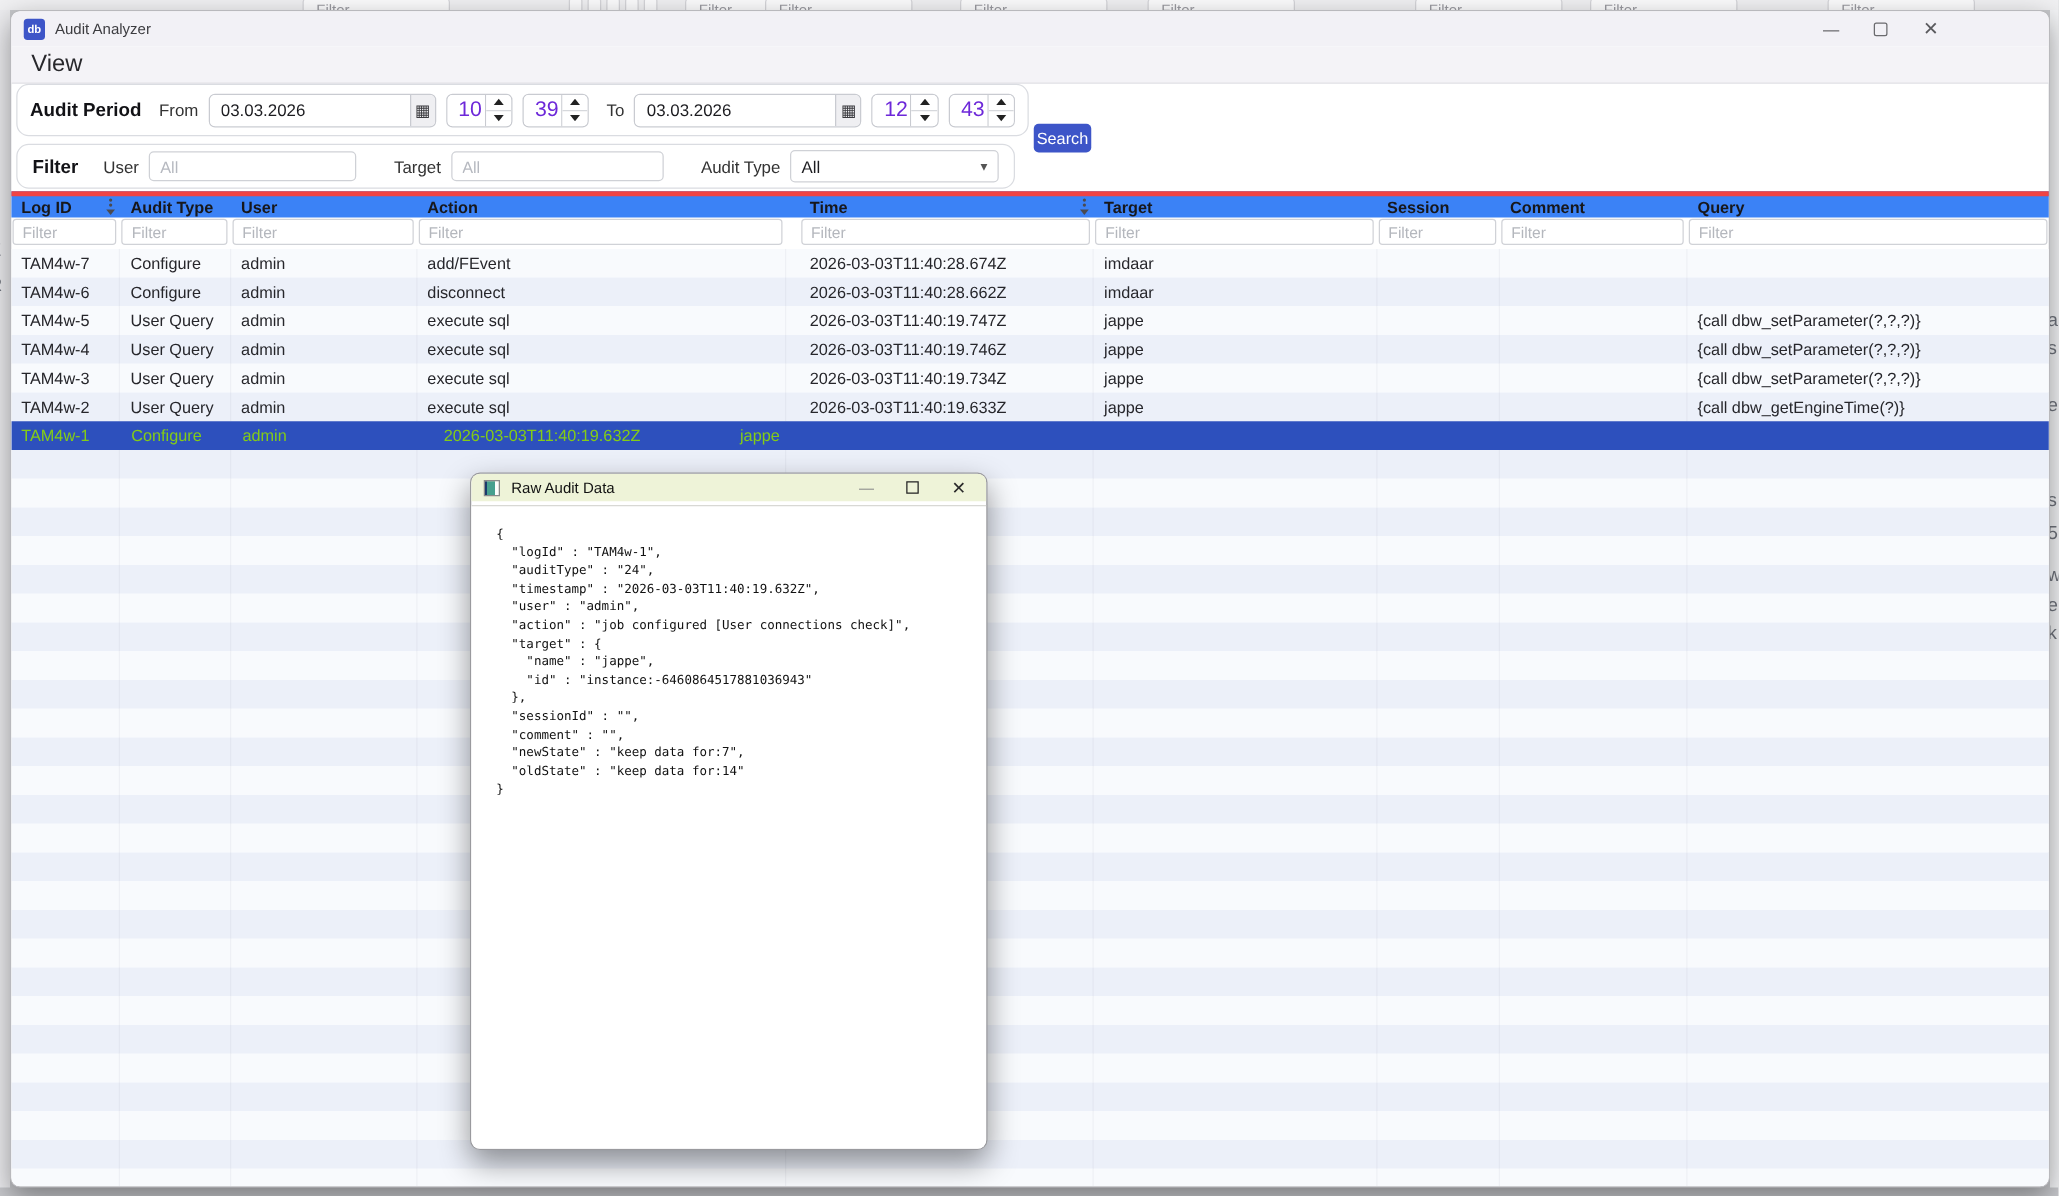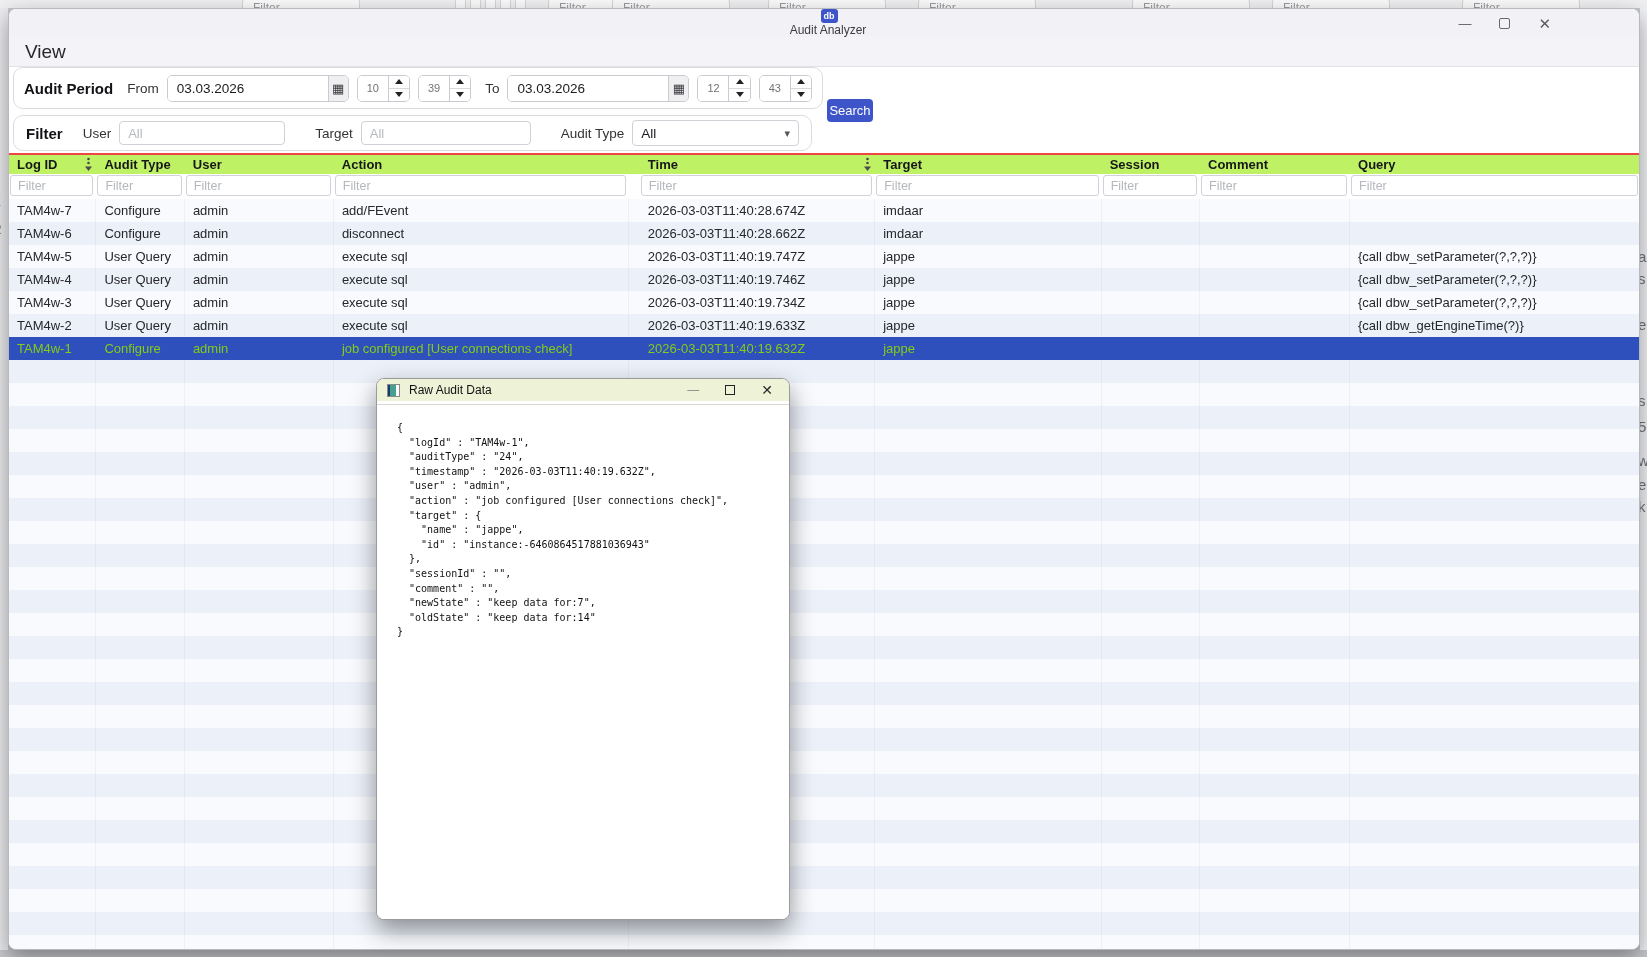--- a/index.html
+++ b/index.html
@@ -14,21 +14,21 @@
   .bg-frag-bar { position:absolute; top:-2px; height:22px; width:11px; background:#fbfbfc; border:1px solid #d4d4d8; border-radius:3px; }
   .bg-left { position:absolute; left:0; top:8px; width:8px; height:942px; background:#ececef; overflow:hidden; }
   .bg-right { position:absolute; right:0; top:8px; width:7px; height:942px; background:#f2f3f5; overflow:hidden; }
   .bg-letter { position:absolute; left:-9px; width:18px; color:#6f737c; font-size:15px; }
   .bg-letter-r { position:absolute; left:-2px; width:12px; color:#6f737c; font-size:15px; }
 
   
   .main-window { position:absolute; left:8px; top:8px; width:1632px; height:942px; background:#ffffff;
     border:1px solid #b9b9bd; border-radius:8px; box-shadow:0 8px 22px rgba(0,0,0,.38); overflow:hidden; }
 
-  .titlebar { position:absolute; left:0; top:0; width:100%; height:28px; background:#f2f1f6; display:flex; align-items:center;flex-direction:column; }
+  .titlebar { position:absolute; left:0; top:0; width:100%; height:28px; background:#f2f1f6; display:flex; align-items:center; }
   .app-icon { width:17px; height:17px; margin-left:10px; background:var(--accent-blue,#2b5cc8); color:#fff; border-radius:3px;
     font-size:9px; font-weight:bold; display:flex; align-items:center; justify-content:center; }
   .win-title { margin-left:8px; font-size:12px; color:#3c3c40; }
   .win-controls { position:absolute; right:88px; top:0; height:28px; display:flex; align-items:center; gap:28px; color:#5a5a5e; }
   .wc { cursor:default; font-size:13px; line-height:1; }
   .wc-max { width:11px; height:11px; border:1px solid #6a6a6e; border-radius:2px; display:inline-block; }
   .wc-close { font-size:15px; }
 
   .menubar { position:absolute; left:0; top:28px; width:100%; height:30px; background:#f4f3f7; border-bottom:1px solid #e2e2e6; display:flex; align-items:center; }
   .menu-item { margin-left:16px; font-size:19px; color:#28282c; cursor:default; }
@@ -36,21 +36,21 @@
   
   .ap-panel { position:absolute; left:4px; top:58px; width:810px; height:42px; border:1px solid #dadce1; border-radius:10px;
     display:flex; align-items:center; padding:0 10px; gap:8px; background:#fff; }
   .ap-title { font-size:15px; font-weight:bold; color:#121216; margin-right:6px; white-space:nowrap; }
   .fld-label { font-size:13.5px; color:#333; white-space:nowrap; }
   .date-group { display:flex; align-items:stretch; height:27px; border:1px solid #c9cbd1; border-radius:5px; overflow:hidden; background:#fff; }
   .date-input { width:160px; border:0; outline:none; font-size:13.5px; color:#1c1c20; padding:0 9px; font-family:"Liberation Sans",sans-serif; }
   .cal-btn { width:26px; border-left:1px solid #c9cbd1; background:#efeff2; display:flex; align-items:center; justify-content:center;
     font-size:13px; color:#3a3a3e; cursor:default; }
   .spin-group { display:flex; align-items:stretch; height:27px; border:1px solid #c9cbd1; border-radius:5px; overflow:hidden; background:#fff; }
-  .spin-value { width:30px; border:0; outline:none; font-size:11px; color:#737373; padding:0 0 0 9px; font-family:"Liberation Sans",sans-serif; }
+  .spin-value { width:30px; border:0; outline:none; font-size:17px; color:#6d28d9; padding:0 0 0 9px; font-family:"Liberation Sans",sans-serif; }
   .spin-btns { width:23px; display:flex; flex-direction:column; border-left:1px solid #c9cbd1; }
   .spin-btn { flex:1; display:flex; align-items:center; justify-content:center; cursor:default; background:#fff; }
   .spin-btn + .spin-btn { border-top:1px solid #d6d8dc; }
   .tri-up { width:0; height:0; border-left:4px solid transparent; border-right:4px solid transparent; border-bottom:5px solid #222; }
   .tri-down { width:0; height:0; border-left:4px solid transparent; border-right:4px solid transparent; border-top:5px solid #222; }
 
   .search-btn { position:absolute; left:818px; top:90px; width:46px; height:23px; background:var(--accent-blue,#3d55c8); color:#fff;
     border:0; border-radius:4px; font-size:13px; font-family:"Liberation Sans",sans-serif; cursor:default; }
 
   
@@ -60,21 +60,21 @@
   .flt-input { height:24px; border:1px solid #cfd1d6; border-radius:4px; font-size:13px; padding:0 8px; color:#1c1c20;
     font-family:"Liberation Sans",sans-serif; outline:none; }
   .flt-input::placeholder { color:#b6b9c0; }
   .flt-user { width:166px; } .flt-target { width:170px; }
   .select { width:186px; height:26px; border:1px solid #cfd1d6; border-radius:4px; display:flex; align-items:center;
     padding:0 8px; font-size:13.5px; color:#1c1c20; cursor:default; background:#fff; }
   .select .caret { margin-left:auto; font-size:11px; color:#555; }
 
   
   .grid { position:absolute; left:0; top:144px; width:1632px; bottom:0; }
-  .grid-header { position:absolute; left:0; top:0; width:1632px; height:21px; background:#bef264; display:flex; border-top:2px solid #ef4444; }
+  .grid-header { position:absolute; left:0; top:0; width:1632px; height:21px; background:#3b82f6; display:flex; border-top:4px solid #ef4444; }
   .hcell { font-size:13px; font-weight:bold; color:#17171a; line-height:20px; padding-left:8px; display:flex; align-items:center; overflow:hidden; white-space:nowrap; }
   .hcell .sort-ic { margin-left:auto; margin-right:3px; flex:none; }
   .grid-filter { position:absolute; left:0; top:21px; width:1632px; height:24px; display:flex; }
   .fcell { padding:1px 3px 1px 1px; }
   .fcell input { width:100%; height:21px; border:1px solid #d0d2d7; border-radius:3px; font-size:12.5px; padding:0 7px;
     color:#1c1c20; font-family:"Liberation Sans",sans-serif; outline:none; }
   .fcell input::placeholder { color:#b4b7bd; }
   .grid-rows { position:absolute; left:0; top:46px; width:1632px; bottom:0; overflow:hidden; }
   .trow { display:flex; height:23px; }
   .trow.even { background:#f8fafd; }
@@ -338,21 +338,20 @@
             <div class="cell col4">2026-03-03T11:40:19.633Z</div>
             <div class="cell col5">jappe</div>
             <div class="cell col6"></div>
             <div class="cell col7"></div>
             <div class="cell col8">{call dbw_getEngineTime(?)}</div>
           </div>
           <div class="trow even selected">
             <div class="cell col0">TAM4w-1</div>
             <div class="cell col1">Configure</div>
             <div class="cell col2">admin</div>
-            <div class="cell col3">job configured [User connections check]</div>
             <div class="cell col4">2026-03-03T11:40:19.632Z</div>
             <div class="cell col5">jappe</div>
             <div class="cell col6"></div>
             <div class="cell col7"></div>
             <div class="cell col8"></div>
           </div>
           <div class="trow odd">
             <div class="cell col0"></div>
             <div class="cell col1"></div>
             <div class="cell col2"></div>

